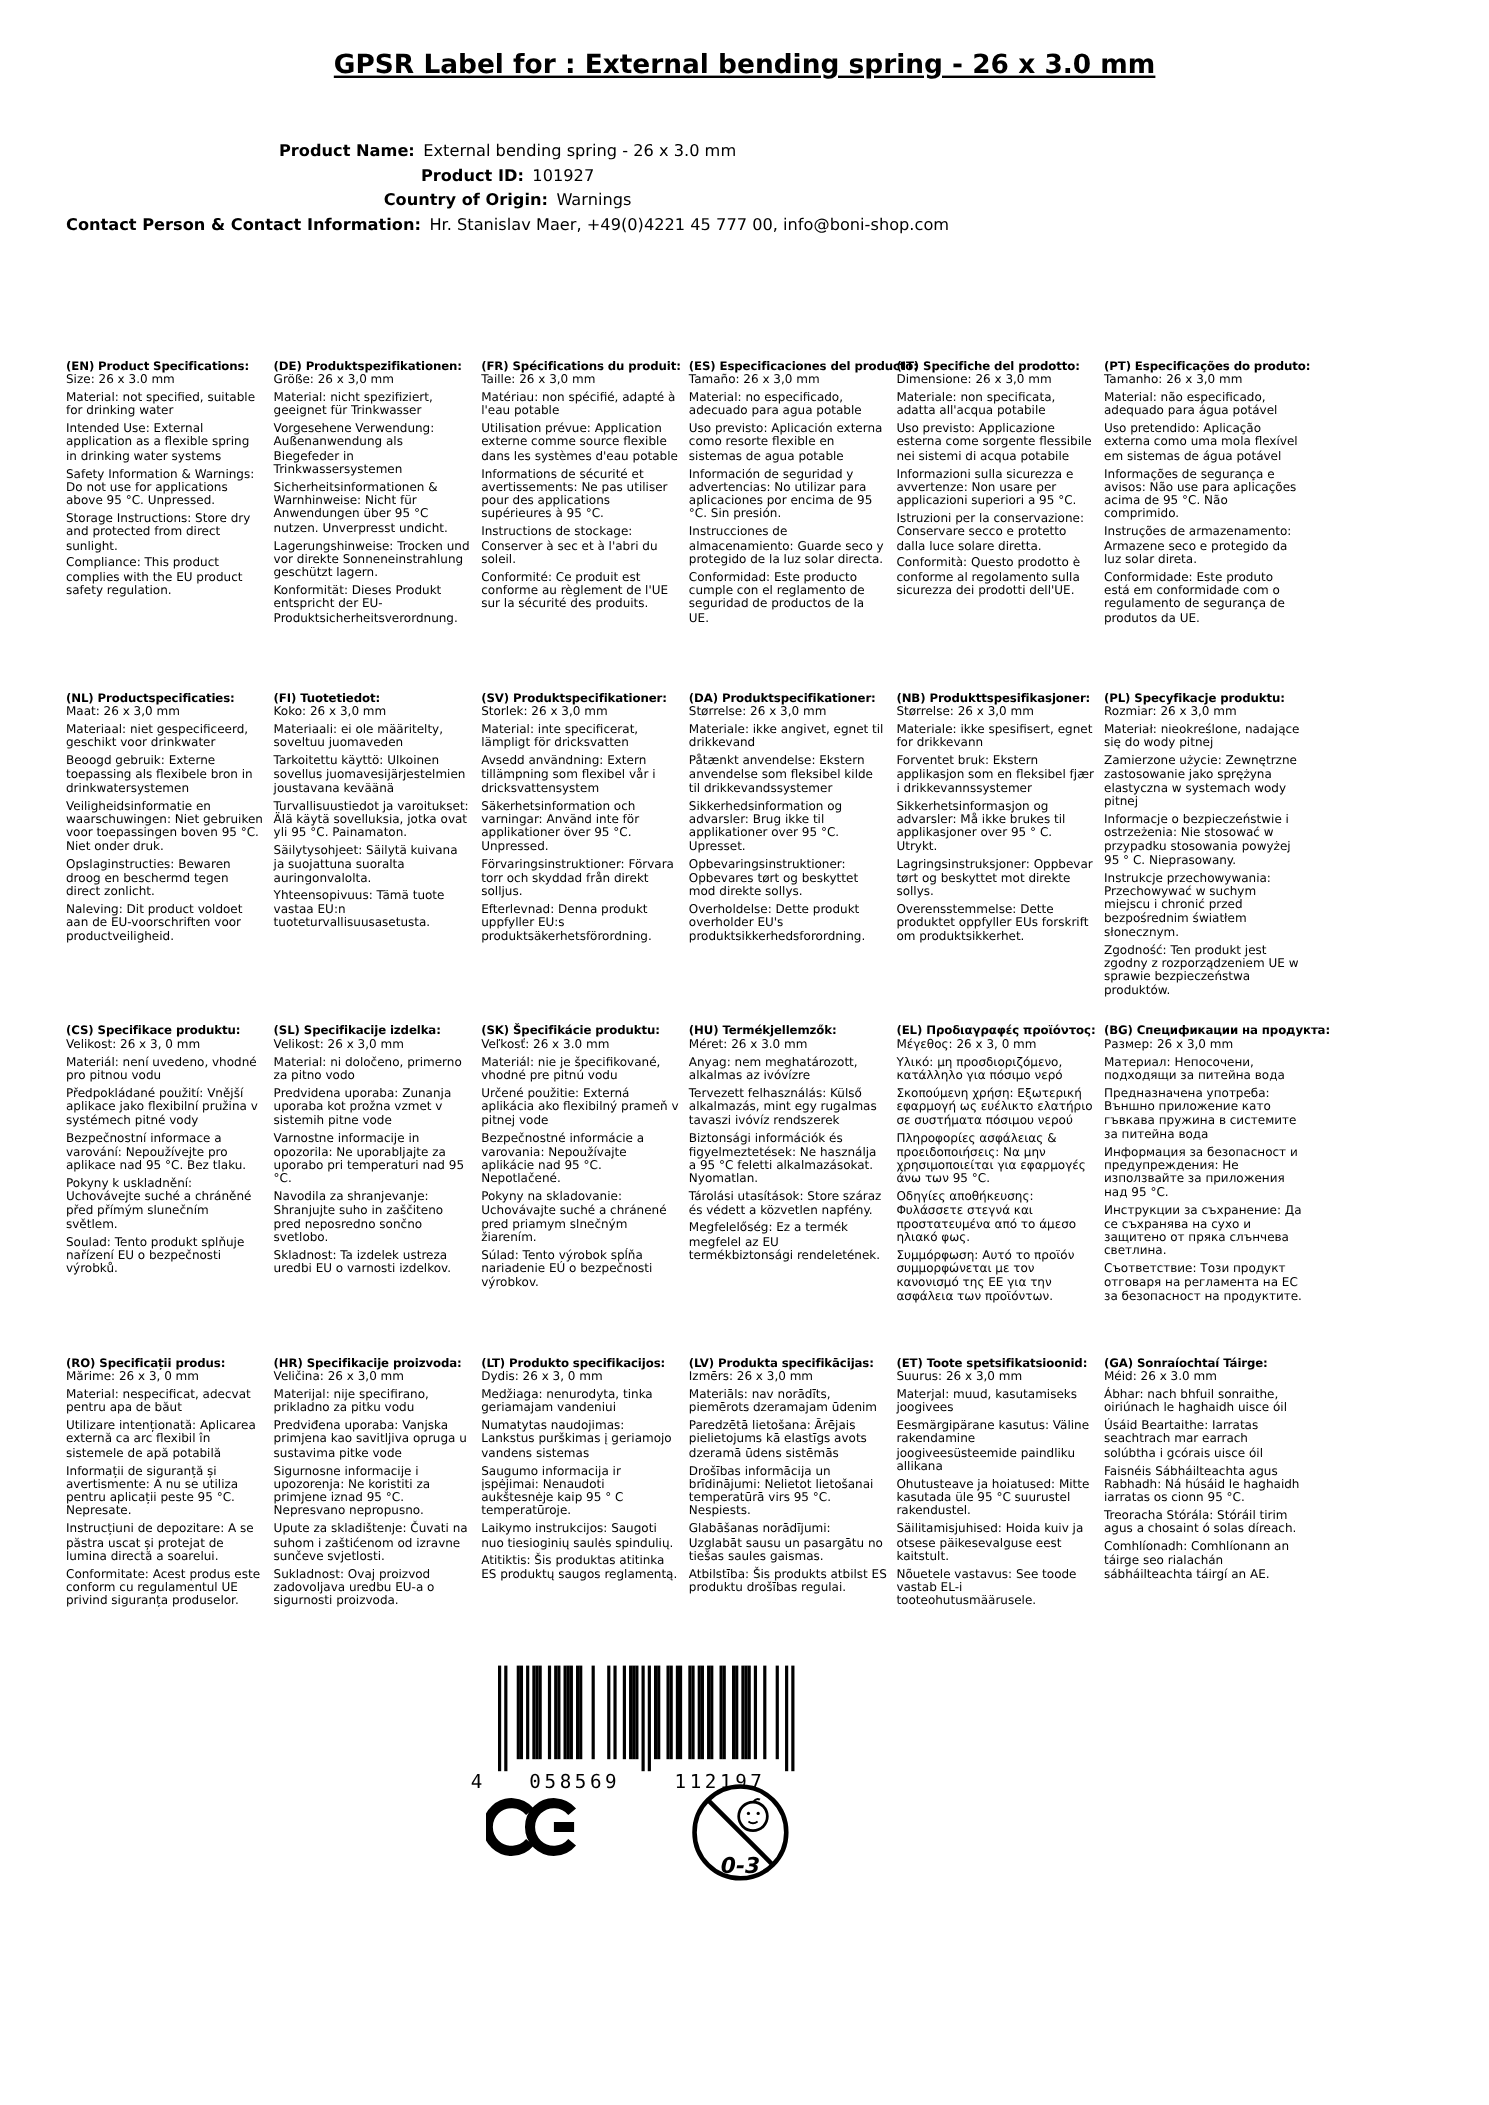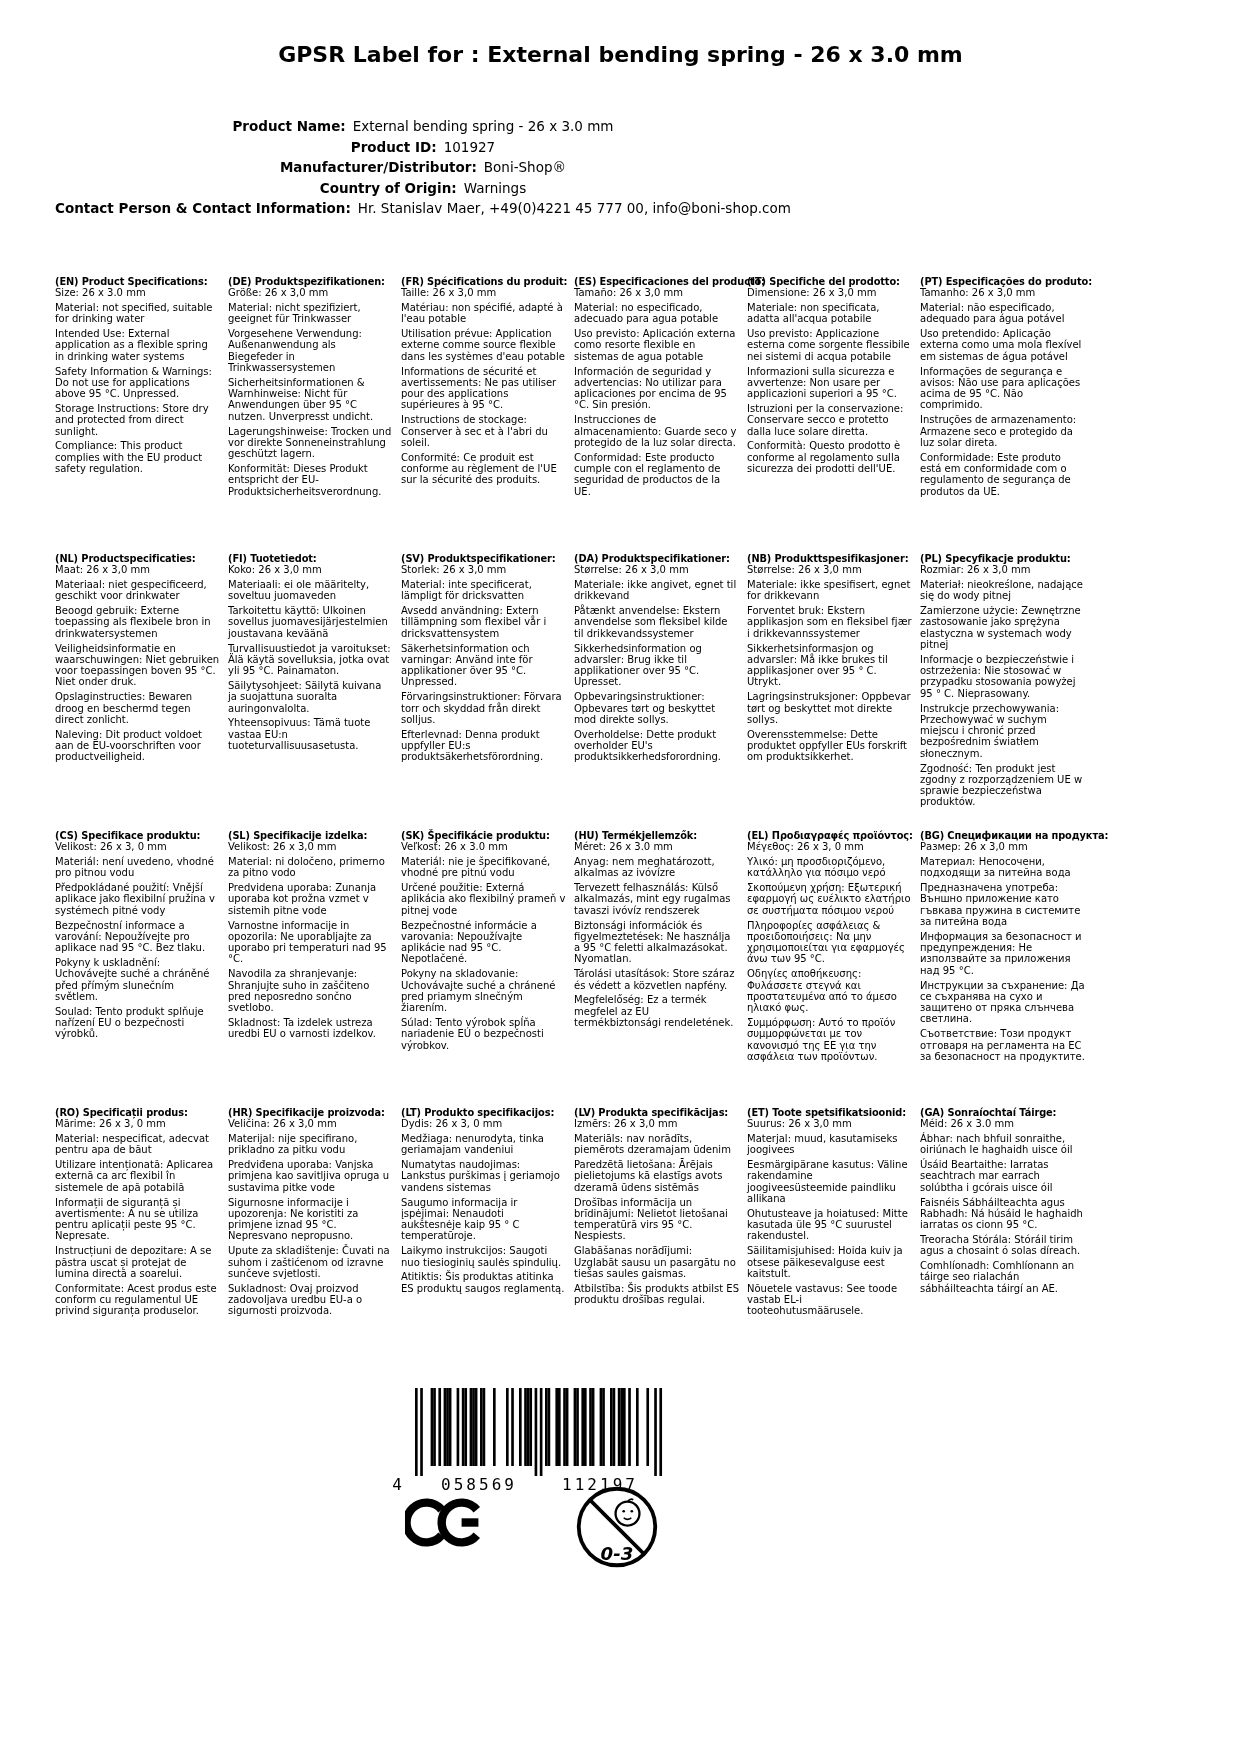--- a/index.html
+++ b/index.html
@@ -1,46 +1,45 @@
 <!DOCTYPE html>
 <html><head>
 <meta charset="utf-8">
 <style>
   html,body{margin:0;padding:0;background:#fff;}
   .page{position:relative;width:1241px;height:1754px;background:#fff;color:#000;
         font-family:"DejaVu Sans","Liberation Sans",sans-serif;overflow:hidden;}
   .page-title{position:absolute;top:42px;left:0;width:100%;text-align:center;
-        font-size:22px;font-weight:bold;margin:0;}
+        font-size:22px;font-weight:bold;margin:0;text-decoration:underline;}
   .product-info{position:absolute;left:55px;top:116px;font-size:13.5px;line-height:20.5px;text-align:center;}
   .pi-label{font-weight:bold;}
   .pi-value{margin-left:7px;}
   .spec-grid{position:absolute;left:55px;top:276px;display:grid;
         grid-template-columns:repeat(6,165px);column-gap:8px;grid-auto-rows:277px;}
-  .spec-block{font-size:10px;line-height:11.3px;}
+  .spec-block{font-size:10px;line-height:11.3px;margin-top:24px;}
   .spec-heading{font-weight:bold;font-size:9.8px;white-space:nowrap;letter-spacing:-0.1px;}
   .spec-para{margin-top:3.5px;}
   .spec-para.first{margin-top:0;}
   .barcode-wrap{position:absolute;left:385px;top:1386px;}
   .bc-text{font-family:"DejaVu Sans Mono","Liberation Mono",monospace;
         font-size:16px;letter-spacing:3px;fill:#000;}
   .ce-wrap{position:absolute;left:405px;top:1494px;}
   .age-wrap{position:absolute;left:574px;top:1483px;font-style:italic;}
   .age-text{font-family:"DejaVu Sans","Liberation Sans",sans-serif;font-weight:bold;fill:#000;}
 </style>
 </head>
 <body>
 
 <div class="page">
 
   <h1 class="page-title">GPSR Label for : External bending spring - 26 x 3.0 mm</h1>
 
   <div class="product-info" id="product-info">
       <div class="pi-row"><span class="pi-label">Product Name:</span><span class="pi-value">External bending spring - 26 x 3.0 mm</span></div>
       <div class="pi-row"><span class="pi-label">Product ID:</span><span class="pi-value">101927</span></div>
-      <div class="pi-row"><span class="pi-label">Manufacturer/Distributor:</span><span class="pi-value">Boni-Shop®</span></div>
       <div class="pi-row"><span class="pi-label">Country of Origin:</span><span class="pi-value">Warnings</span></div>
       <div class="pi-row"><span class="pi-label">Contact Person &amp; Contact Information:</span><span class="pi-value">Hr. Stanislav Maer, +49(0)4221 45 777 00, info@boni-shop.com</span></div>
     </div>
 
   <div class="spec-grid" id="spec-grid">
       <div class="spec-block">
         <div class="spec-heading">(EN) Product Specifications:</div>
         <div class="spec-para first">Size: 26 x 3.0 mm</div>
         <div class="spec-para">Material: not specified, suitable for drinking water</div>
         <div class="spec-para">Intended Use: External application as a flexible spring in drinking water systems</div>

